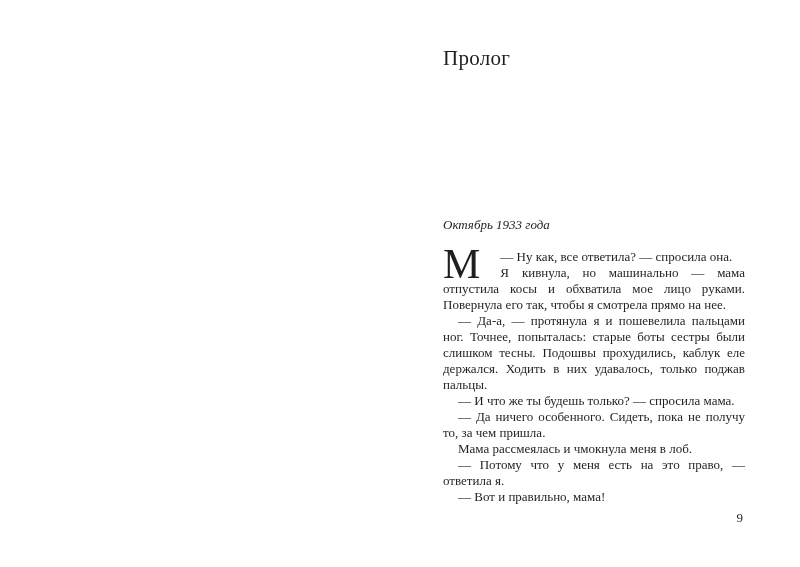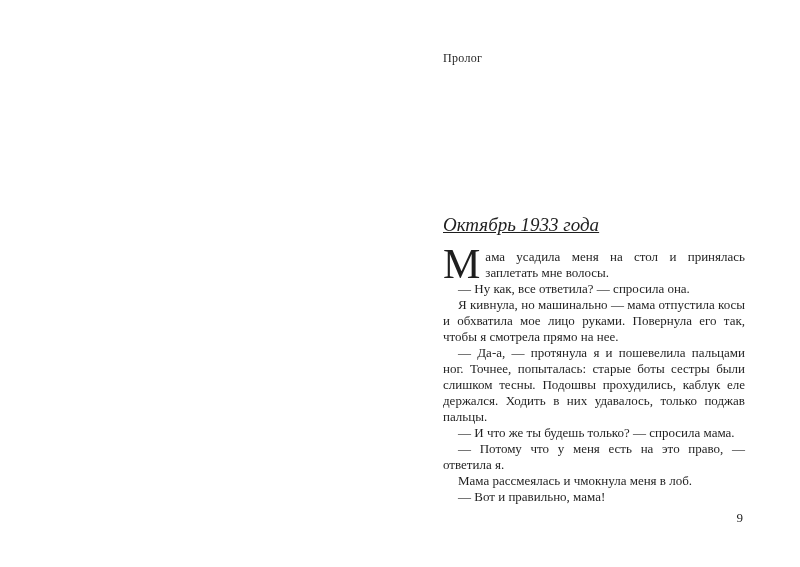--- a/index.html
+++ b/index.html
@@ -14,33 +14,32 @@
     background: #ffffff;
     overflow: hidden;
     font-family: "Liberation Serif", "DejaVu Serif", serif;
     color: #1f1f1f;
   }
   .chapter-title {
     position: absolute;
     left: 443px;
     top: 47px;
     margin: 0;
-    font-size: 12px;
+    font-size: 21px;
     line-height: 22px;
     font-weight: normal;
     letter-spacing: 0.3px;
   }
   .date-line {
     position: absolute;
     left: 443px;
     top: 216px;
-    font-size: 19px;
+    font-size: 13px;
     line-height: 17px;
     font-style: italic;
-    text-decoration: underline;
   }
   .body-text {
     position: absolute;
     left: 443px;
     top: 249px;
     width: 302px;
     font-size: 13px;
     line-height: 16px;
   }
   .para {
@@ -72,24 +71,25 @@
 </style>
 </head>
 <body>
 
 <div class="canvas" style="color: rgb(31, 31, 31); background: rgb(255, 255, 255);">
   <h1 class="chapter-title">Пролог</h1>
 
   <div class="date-line">Октябрь 1933 года</div>
 
   <div class="body-text" id="body-text">
-      <p class="para first"><span class="dropcap">М</span><span>ама усадила меня на стол и принялась заплетать мне волосы.</span></p>
+      <p class="para first"><span class="dropcap">М</span></p>
       <p class="para"><span>— Ну как, все ответила? — спросила она.</span></p>
       <p class="para"><span>Я кивнула, но машинально — мама отпустила косы и обхватила мое лицо руками. Повернула его так, чтобы я смотрела прямо на нее.</span></p>
       <p class="para"><span>— Да-а, — протянула я и пошевелила пальцами ног. Точнее, попыталась: старые боты сестры были слишком тесны. Подошвы прохудились, каблук еле держался. Ходить в них удавалось, только поджав пальцы.</span></p>
       <p class="para"><span>— И что же ты будешь только? — спросила мама.</span></p>
+      <p class="para"><span>— Да ничего особенного. Сидеть, пока не получу то, за чем пришла.</span></p>
+      <p class="para"><span>Мама рассмеялась и чмокнула меня в лоб.</span></p>
       <p class="para"><span>— Потому что у меня есть на это право, — ответила я.</span></p>
-      <p class="para"><span>Мама рассмеялась и чмокнула меня в лоб.</span></p>
       <p class="para"><span>— Вот и правильно, мама!</span></p>
     </div>
 
   <div class="page-number">9</div>
 </div>
 
 </body></html>

